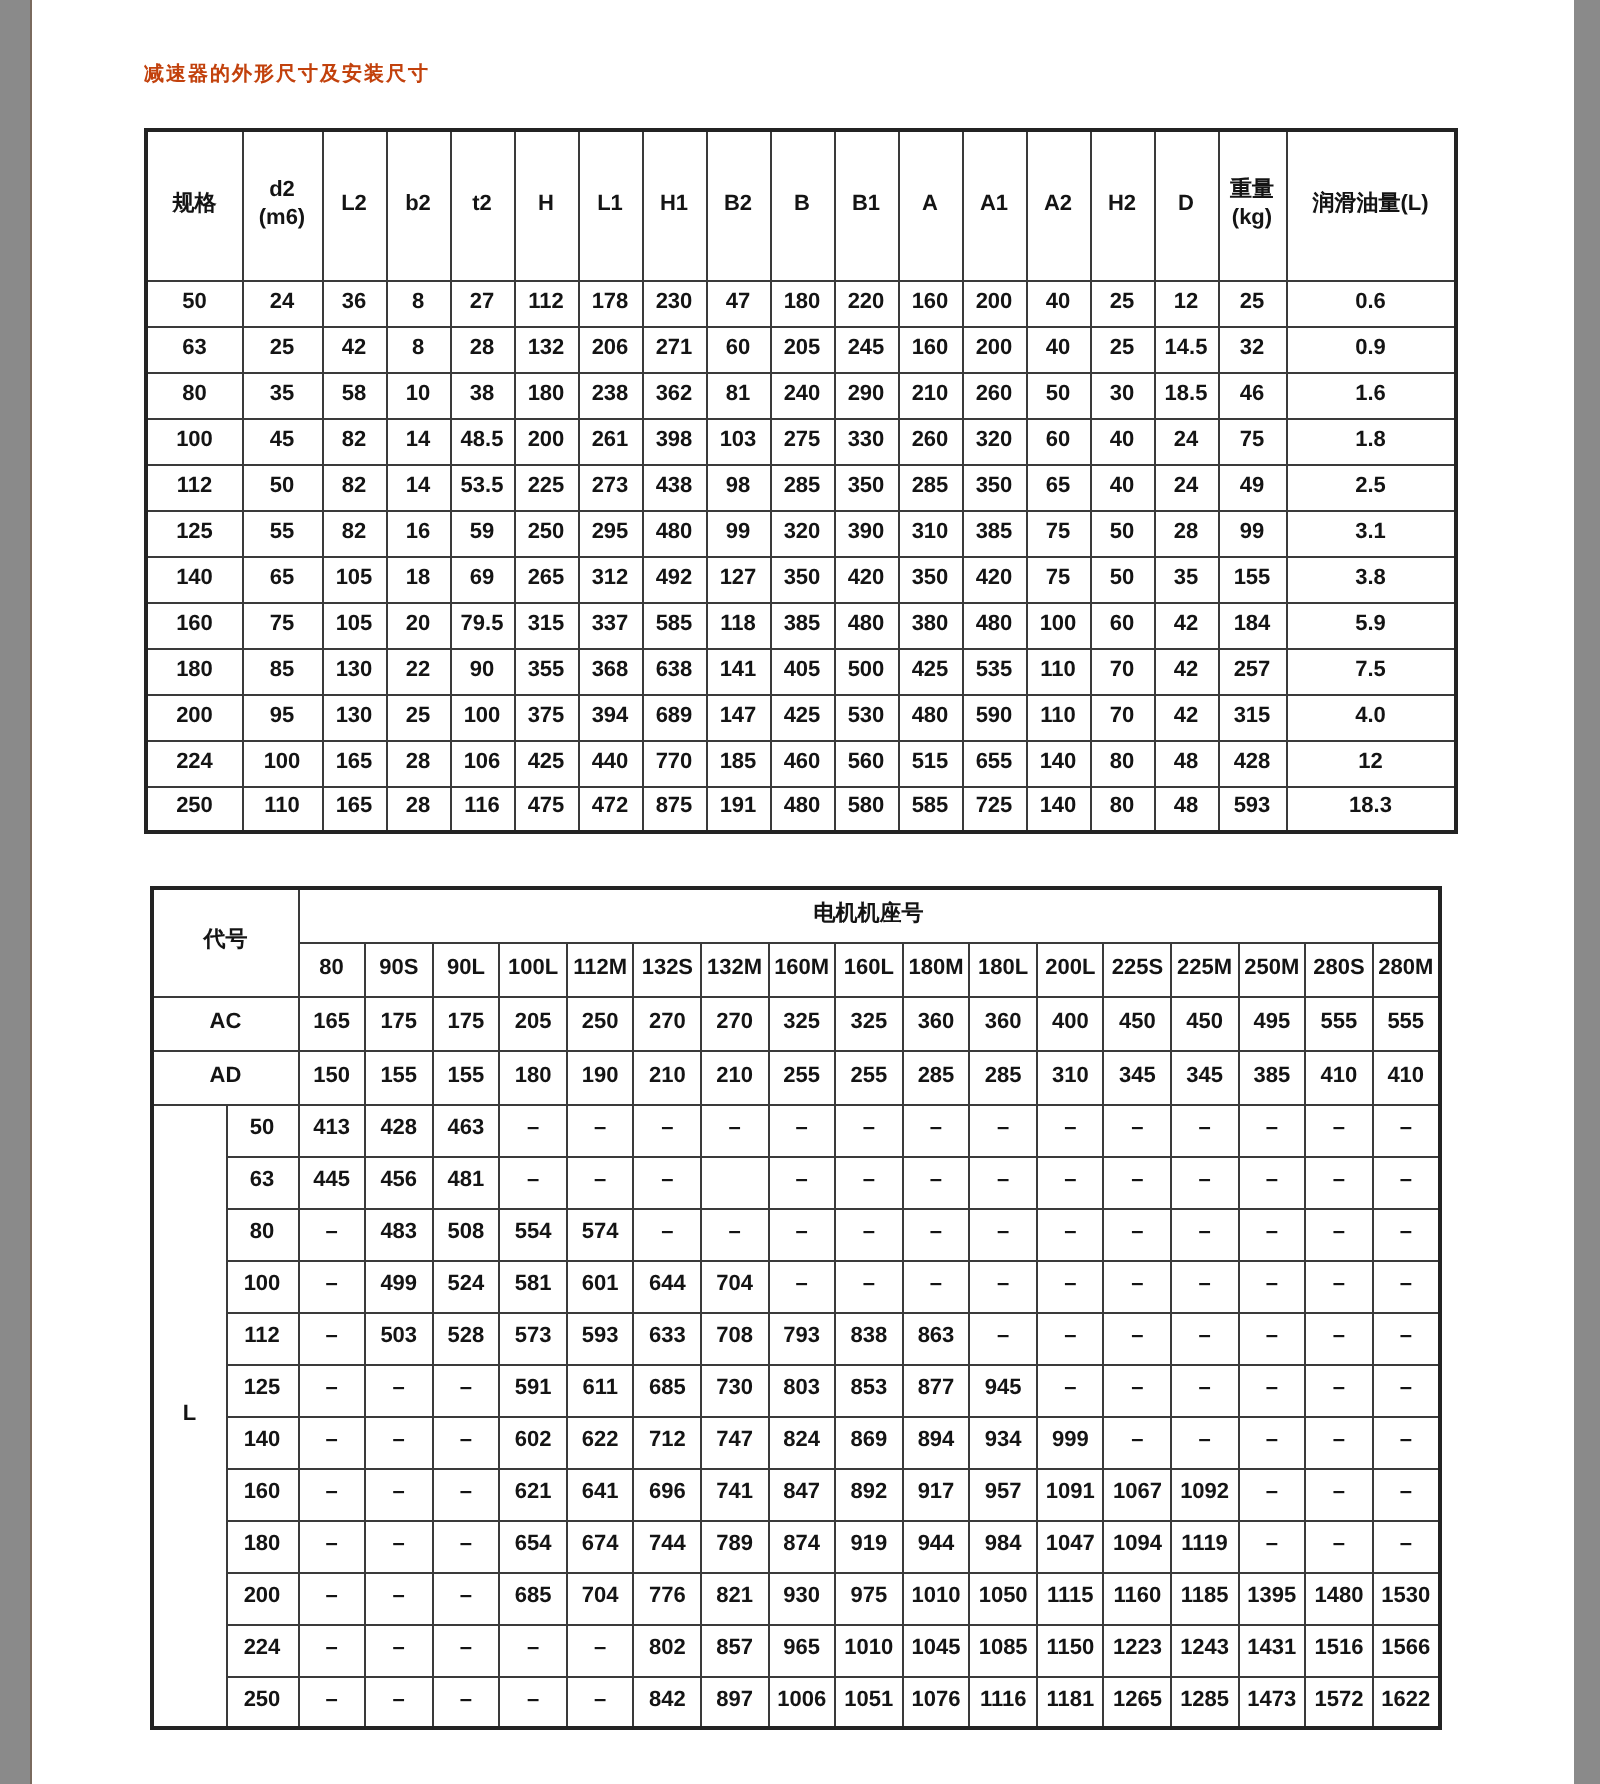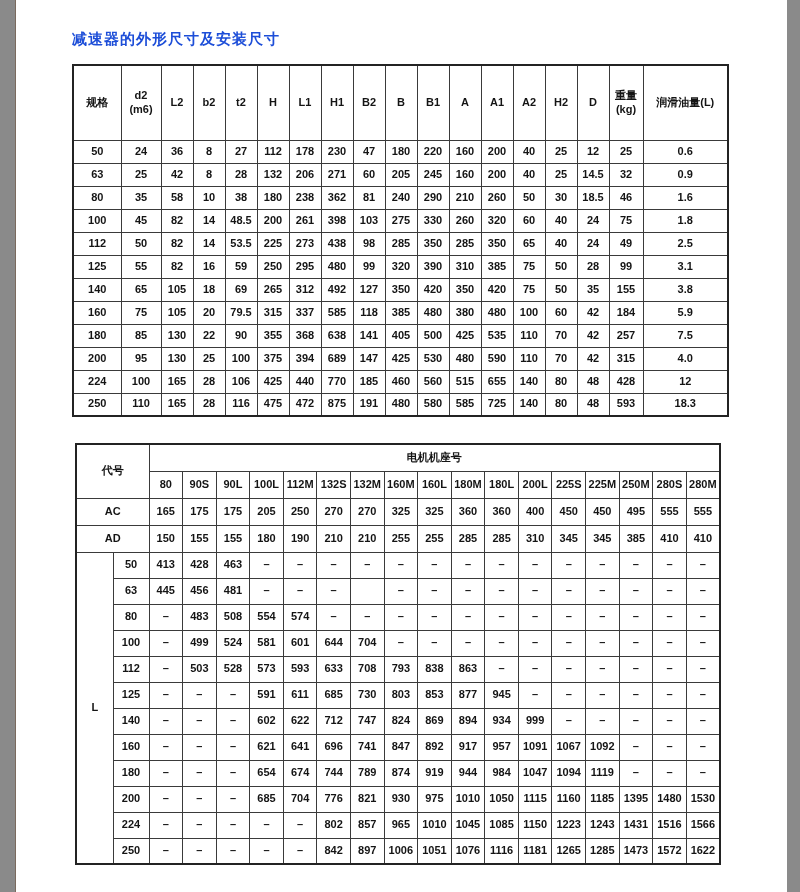--- a/index.html
+++ b/index.html
@@ -8,21 +8,21 @@
     background:#ffffff;
     font-family:"Liberation Sans","DejaVu Sans",sans-serif;
     -webkit-font-smoothing:antialiased;
   }
   .gray-strip{position:absolute;top:0;bottom:0;background:#8a8a8a;}
   .gray-strip.left{left:0;width:15px;border-right:1px solid #7a6a5e;}
   .gray-strip.right{left:787px;width:13px;}
   .page{position:absolute;left:16px;top:0;width:771px;height:892px;background:#ffffff;}
   .doc-title{
     position:absolute;left:56px;top:30px;margin:0;
-    font-size:15px;font-weight:bold;color:#1d4ed8;letter-spacing:1px;
+    font-size:10px;font-weight:bold;color:#c2410c;letter-spacing:1px;
   }
   table{border-collapse:collapse;table-layout:fixed;background:#fff;}
   table, th, td{border:1px solid #3a3a3a;}
   table{border:2px solid #232323;}
   th,td{
     text-align:center;vertical-align:middle;padding:0;
     font-size:11px;font-weight:bold;color:#141414;
     overflow:hidden;white-space:pre-line;line-height:1.25;
   }
   #dim-table{position:absolute;left:56px;top:64px;width:655px;}

